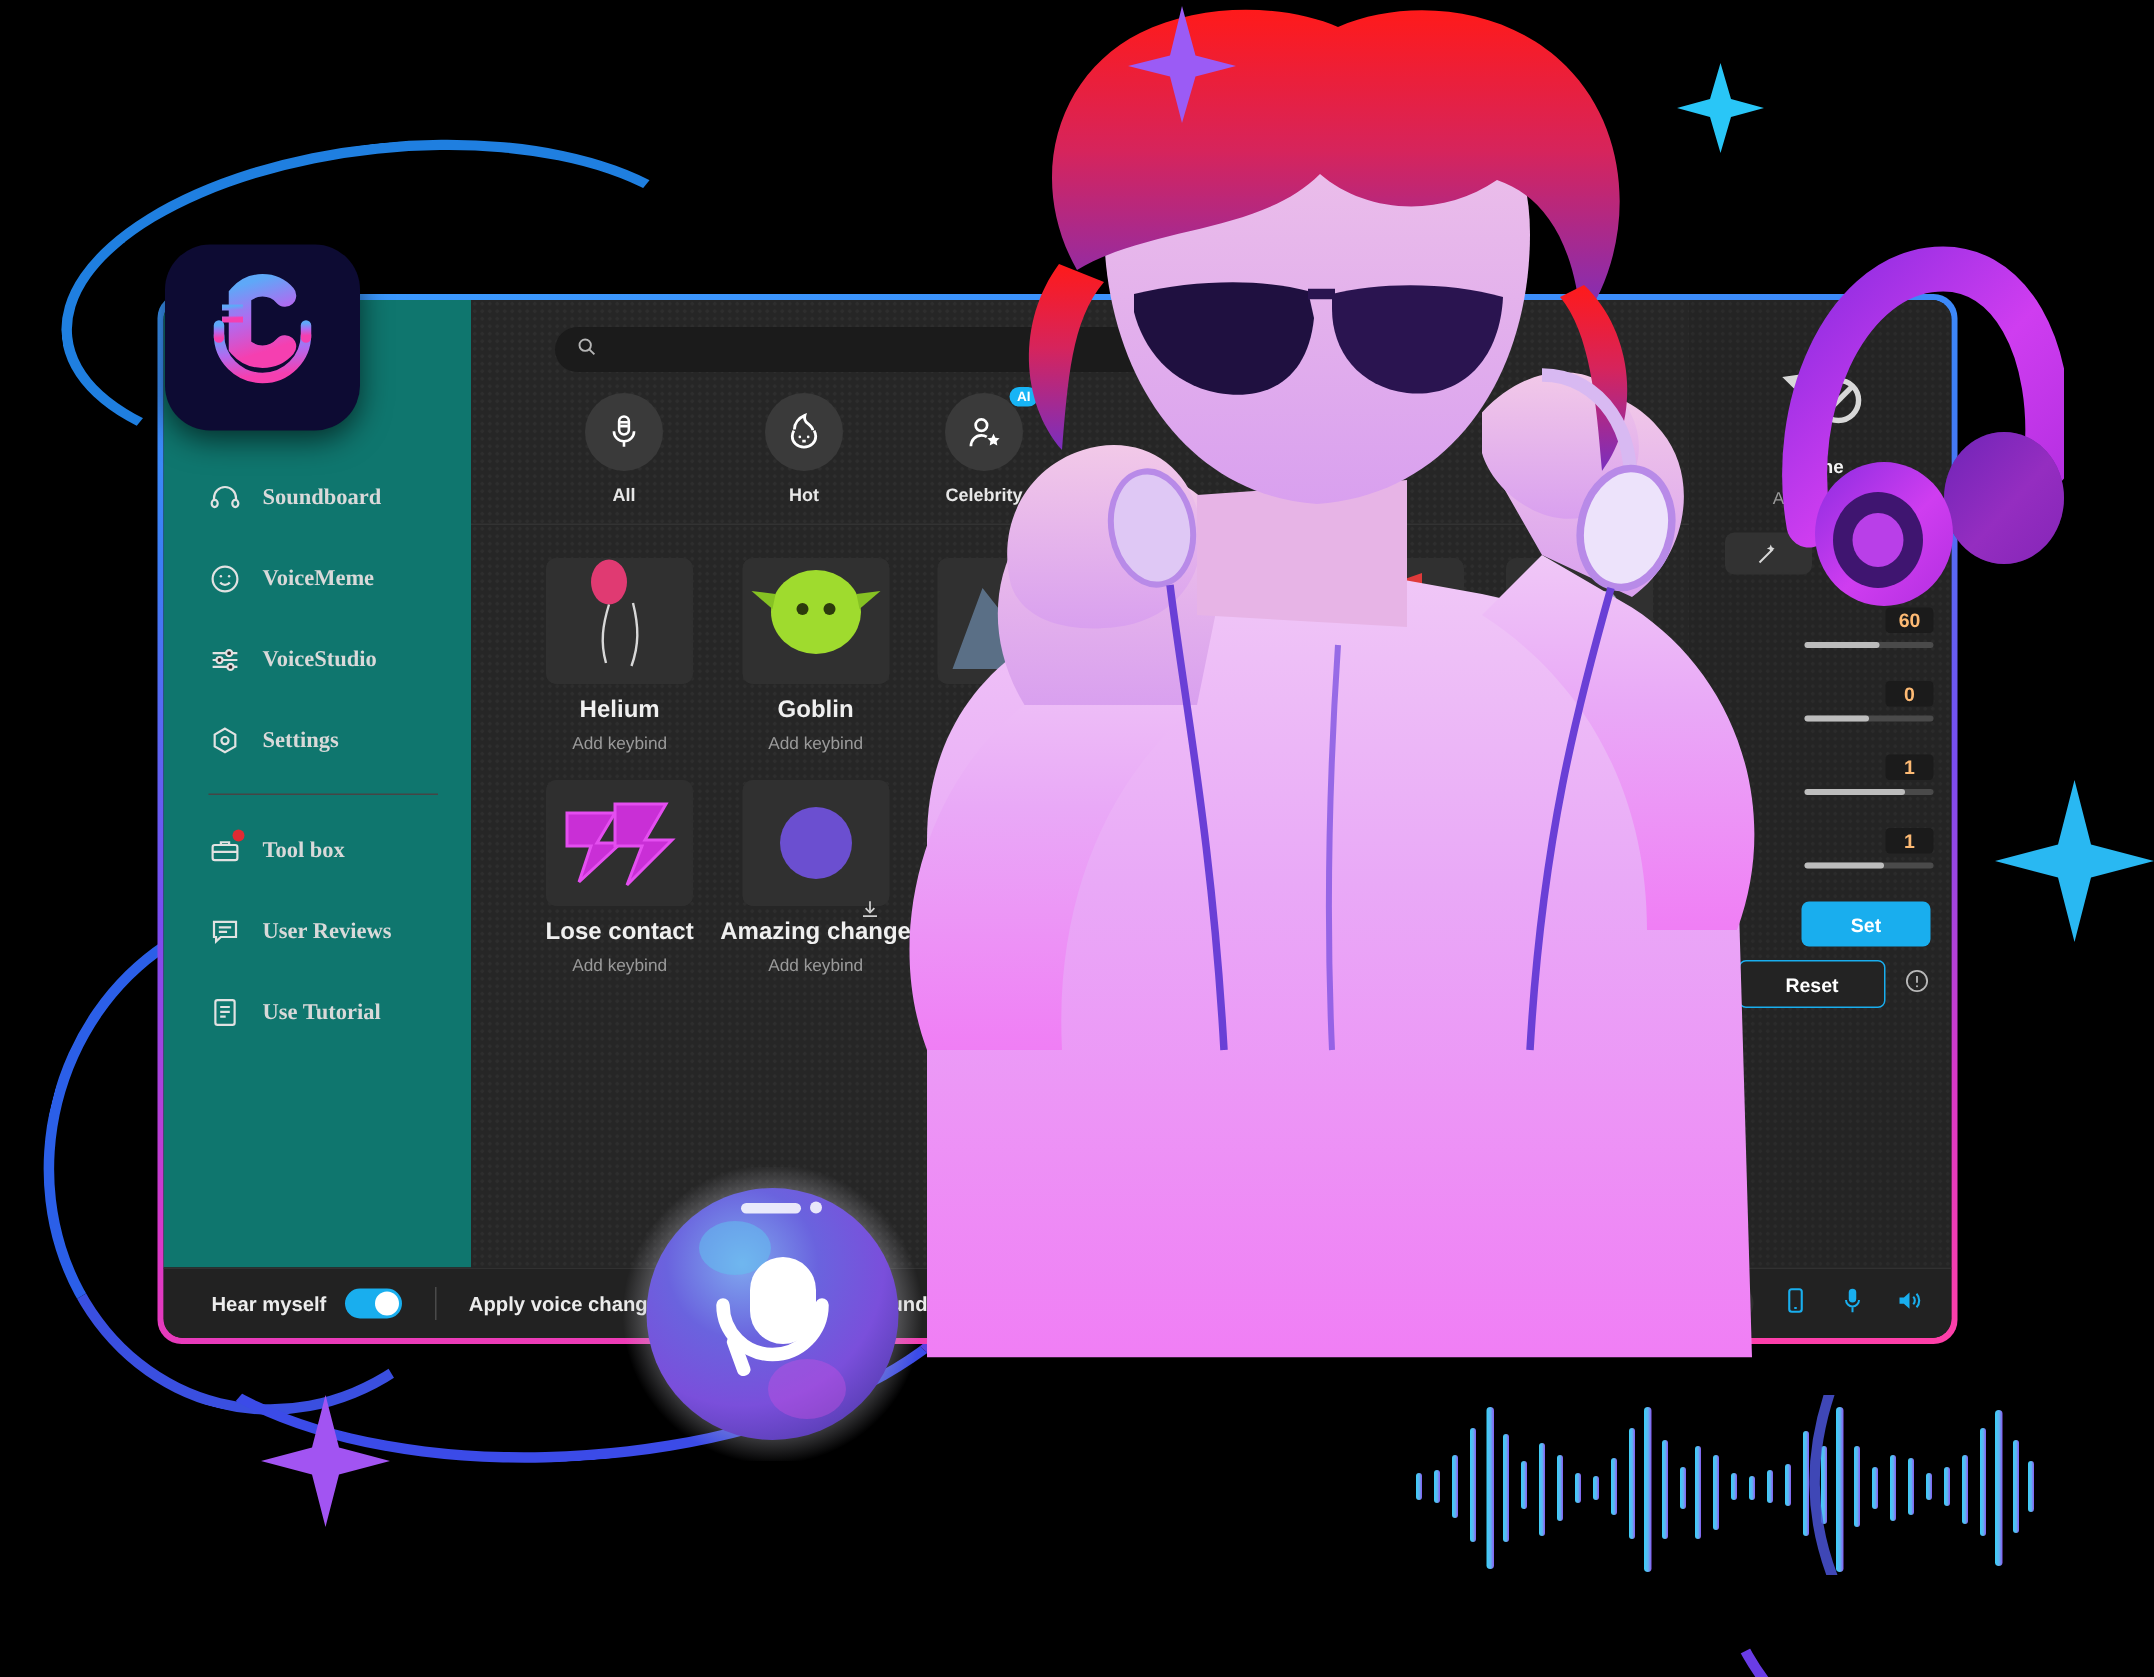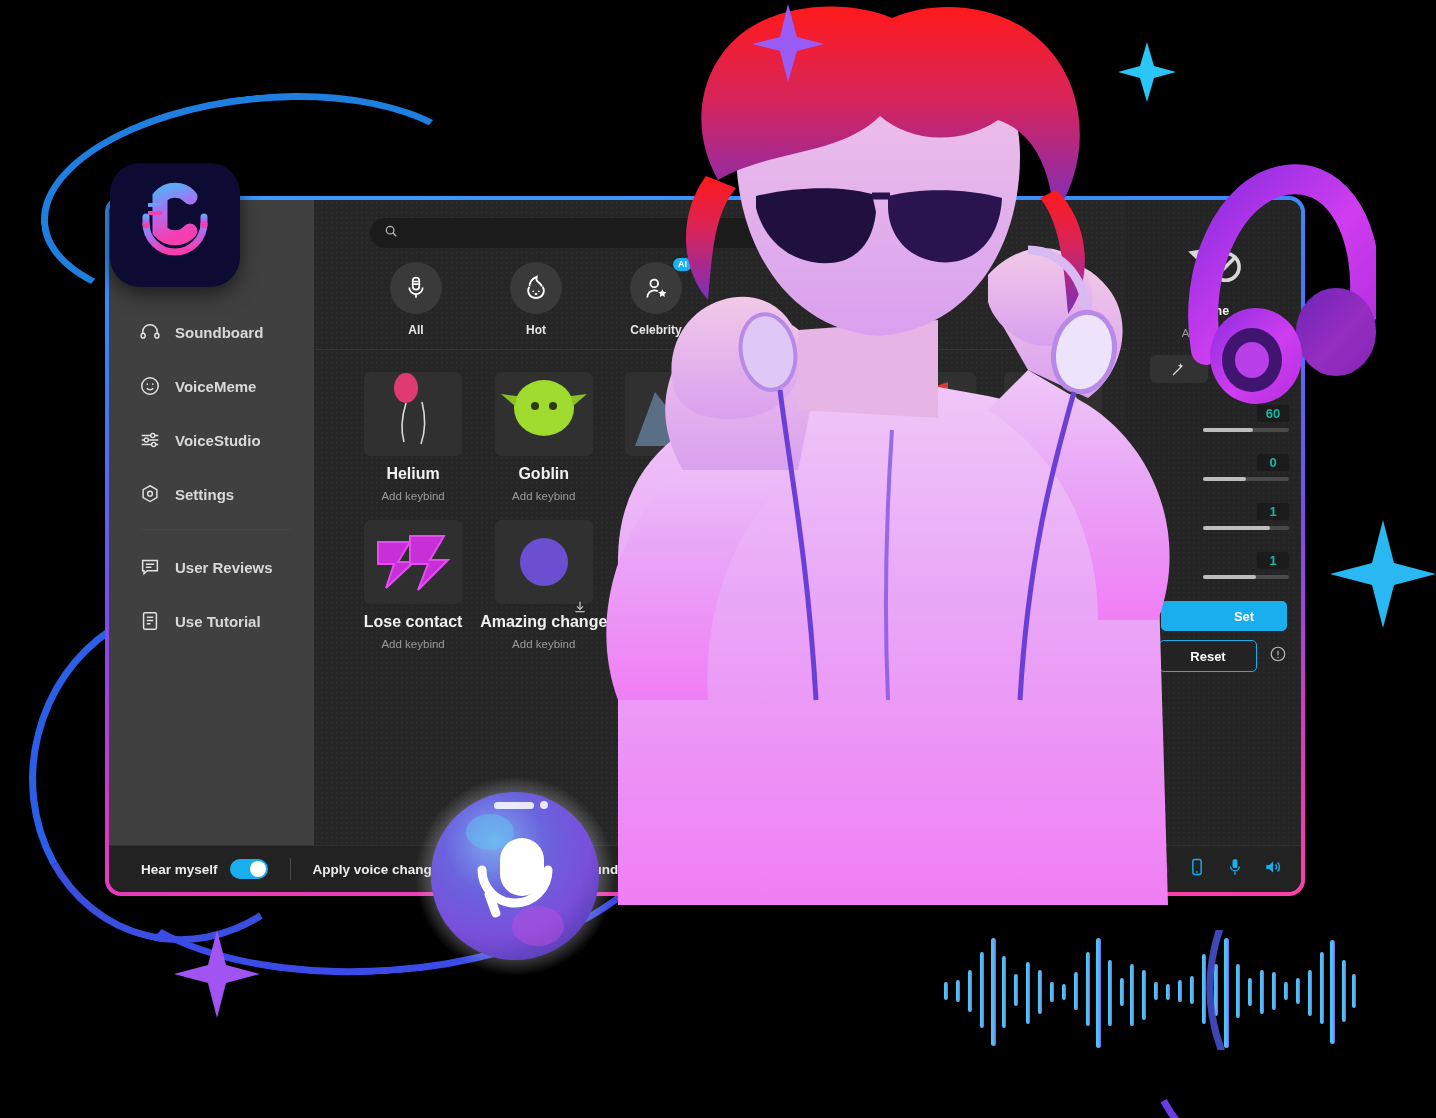--- a/index.html
+++ b/index.html
@@ -18,21 +18,21 @@
   .sparkle svg{display:block;}
 
   
   #app-window{position:absolute;left:105px;top:196px;width:1200px;height:700px;border-radius:16px;
     padding:4px;background:linear-gradient(175deg,#3b9bff 0%,#3d7ef5 22%,#7a4cf0 52%,#d838c8 78%,#ff3fa8 100%);
     box-sizing:border-box;}
   #app-inner{position:relative;width:100%;height:100%;border-radius:13px;background:#1c1c1c;overflow:hidden;display:flex;flex-direction:column;}
   #app-body{flex:1;display:flex;min-height:0;}
 
   
-  #sidebar{width:205px;background:#404040;padding:105px 0 0 0;box-sizing:border-box;flex:0 0 205px;}
+  #sidebar{width:205px;background:#0f766e;padding:105px 0 0 0;box-sizing:border-box;flex:0 0 205px;font-family:Liberation Serif, serif;}
   .nav-item{display:flex;align-items:center;gap:14px;height:54px;padding:0 0 0 30px;color:#d9d9d9;font-size:15px;font-weight:700;cursor:pointer;position:relative;}
   .nav-item .ico{width:22px;height:22px;flex:0 0 22px;display:flex;align-items:center;justify-content:center;color:#e2e2e2;}
   .nav-item .ico svg{display:block;}
   .nav-sep{height:1px;background:#454545;margin:8px 22px 10px 30px;}
   .badge-dot{position:absolute;left:46px;top:13px;width:8px;height:8px;border-radius:50%;background:#e02a33;}
 
   
   #main{flex:1;background:#262626;min-width:0;display:flex;flex-direction:column;position:relative;
     background-image:radial-gradient(rgba(255,255,255,.035) 1px, transparent 1px);background-size:5px 5px;}
   #search-row{padding:18px 26px 0 56px;}
@@ -56,24 +56,24 @@
   #right-col{width:175px;flex:0 0 175px;background:#242424;padding-top:18px;box-sizing:border-box;
     background-image:radial-gradient(rgba(255,255,255,.03) 1px, transparent 1px);background-size:5px 5px;}
   .none-tile{text-align:center;}
   .none-tile .star{margin:14px auto 0;width:62px;height:62px;color:#d8d8d8;}
   .none-tile .name{margin-top:10px;font-size:12.5px;color:#f2f2f2;font-weight:700;}
   .none-tile .kb{margin-top:9px;font-size:11.5px;color:#9a9a9a;}
   #fx-tabs{display:flex;gap:12px;justify-content:center;margin-top:16px;}
   #fx-tabs .tab{width:58px;height:28px;border-radius:6px;background:#323232;display:flex;align-items:center;justify-content:center;color:#d8d8d8;cursor:pointer;}
   .sliders{margin-top:22px;padding:0 12px 0 0;}
   .srow{display:flex;flex-direction:column;align-items:flex-end;margin-bottom:22px;}
-  .sval{font-size:13px;color:#14b8a6;font-weight:700;background:#1b1b1b;padding:1px 7px;border-radius:3px;min-width:18px;text-align:center;}
+  .sval{font-size:13px;color:#fdba74;font-weight:700;background:#1b1b1b;padding:1px 7px;border-radius:3px;min-width:18px;text-align:center;}
   .strack{margin-top:6px;width:86px;height:4px;border-radius:2px;background:#4a4a4a;position:relative;}
   .sfill{position:absolute;left:0;top:0;bottom:0;border-radius:2px;background:#bdbdbd;}
-  #set-btn{margin:6px 14px 0 auto;width:86px;height:30px;border-radius:5px;background:#19aeee;color:#fff;font-size:13px;font-weight:700;display:flex;align-items:center;justify-content:center;cursor:pointer;padding-left:40px;}
+  #set-btn{margin:6px 14px 0 auto;width:86px;height:30px;border-radius:5px;background:#19aeee;color:#fff;font-size:13px;font-weight:700;display:flex;align-items:center;justify-content:center;cursor:pointer;}
   #reset-row{display:flex;align-items:center;gap:12px;justify-content:flex-end;padding:9px 14px 0 0;}
   #reset-btn{width:96px;height:30px;border-radius:5px;border:1px solid #19aeee;color:#fff;font-size:13px;font-weight:700;display:flex;align-items:center;justify-content:center;background:#232323;cursor:pointer;}
   #info-icon{color:#b9b9b9;}
 
   
   #statusbar{height:46px;flex:0 0 46px;background:#222;display:flex;align-items:center;padding:0 18px 0 32px;gap:0;border-top:1px solid #313131;}
   .sb-label{font-size:13.5px;color:#ececec;font-weight:700;}
   .toggle{width:38px;height:20px;border-radius:10px;background:#4b4b4b;position:relative;cursor:pointer;margin-left:12px;}
   .toggle.on{background:#19aeee;}
   .toggle .knob{position:absolute;top:2px;left:2px;width:16px;height:16px;border-radius:50%;background:#fff;transition:left .15s;}
@@ -148,20 +148,31 @@
                 <path d="M12 3l7.5 4.3v8.6L12 20.2 4.5 15.9V7.3z"></path>
                   <circle cx="12" cy="11.7" r="2.6"></circle>
               </svg>
             </span>
             <span>Settings</span>
           </div>
 
           <div class="nav-sep"></div>
 
 
+          <div class="nav-item">
+            <span class="ico">
+              <svg width="22" height="22" viewBox="0 0 24 24" fill="none" stroke="currentColor" stroke-width="1.6">
+                <rect x="3" y="8" width="18" height="11" rx="1.6"></rect>
+                  <path d="M9 8V6h6v2"></path>
+                  <path d="M3 13h18"></path>
+              </svg>
+            </span>
+            <span class="badge-dot"></span>
+            <span>Tool box</span>
+          </div>
 
           <div class="nav-item">
             <span class="ico">
               <svg width="22" height="22" viewBox="0 0 24 24" fill="none" stroke="currentColor" stroke-width="1.6">
                 <path d="M4 5h16v11H9l-3.5 3.2V16H4z"></path>
                   <path d="M7.5 9h9M7.5 12.2h6"></path>
               </svg>
             </span>
             <span>User Reviews</span>
           </div>

